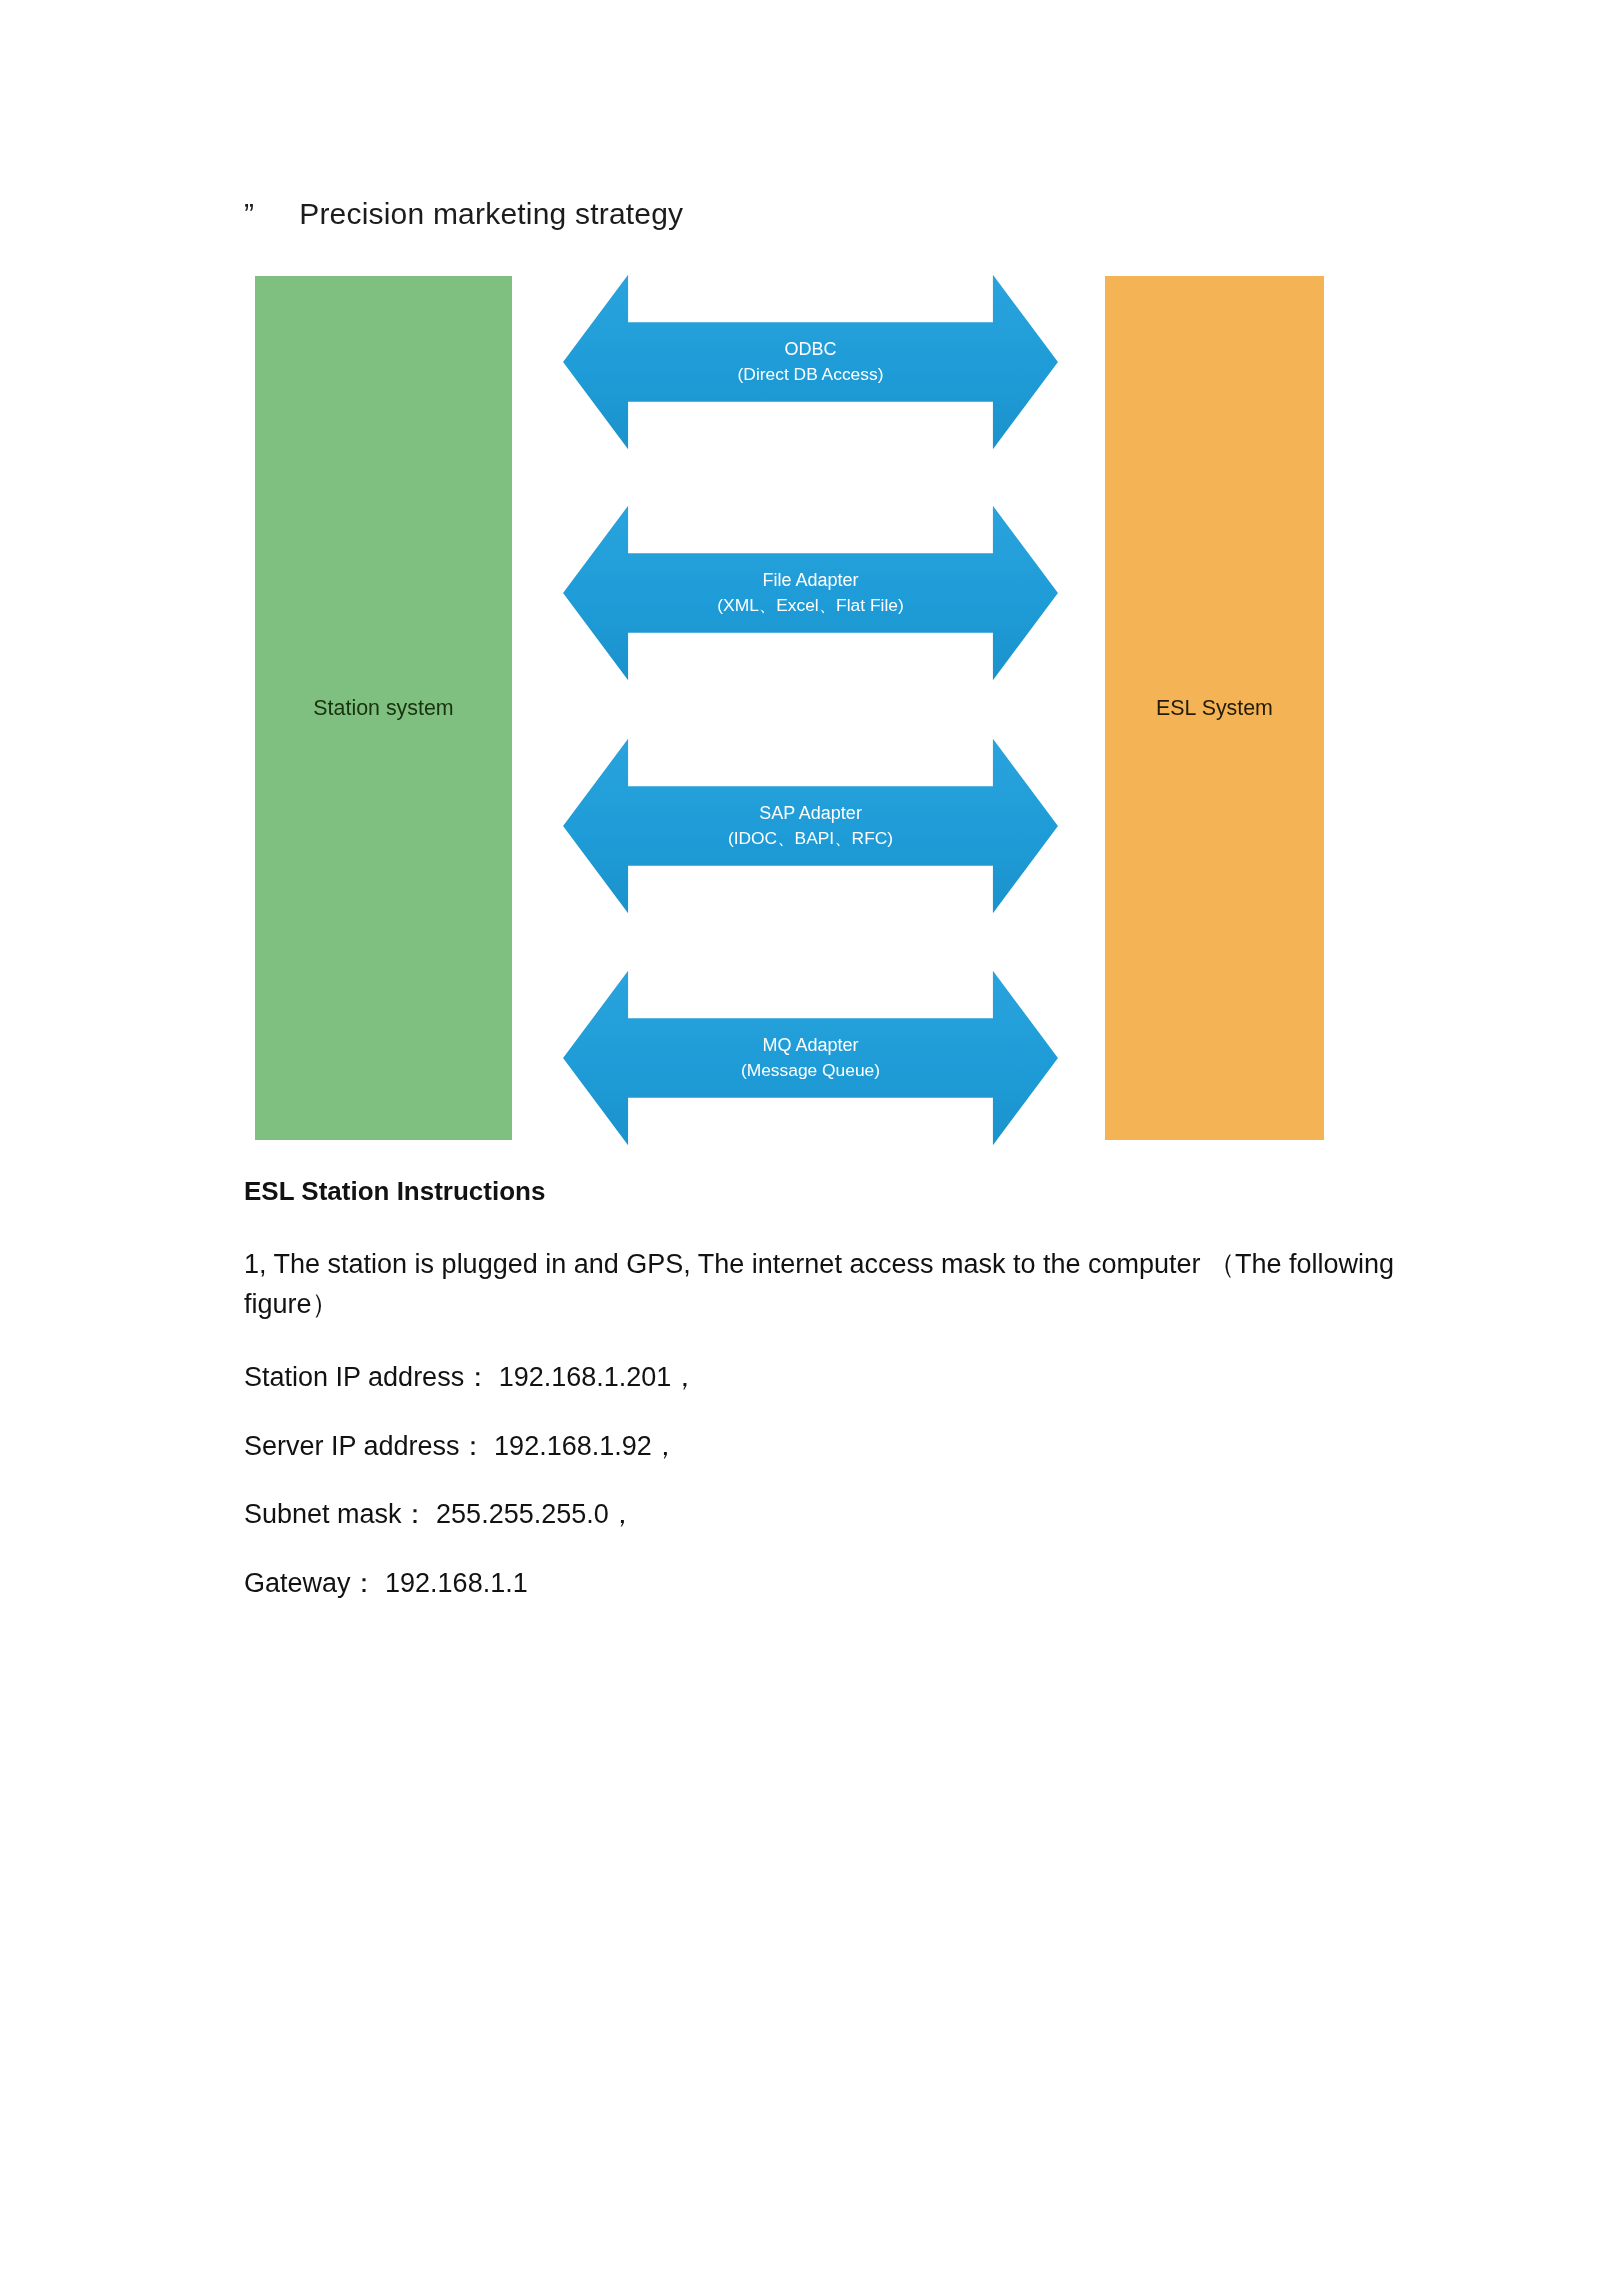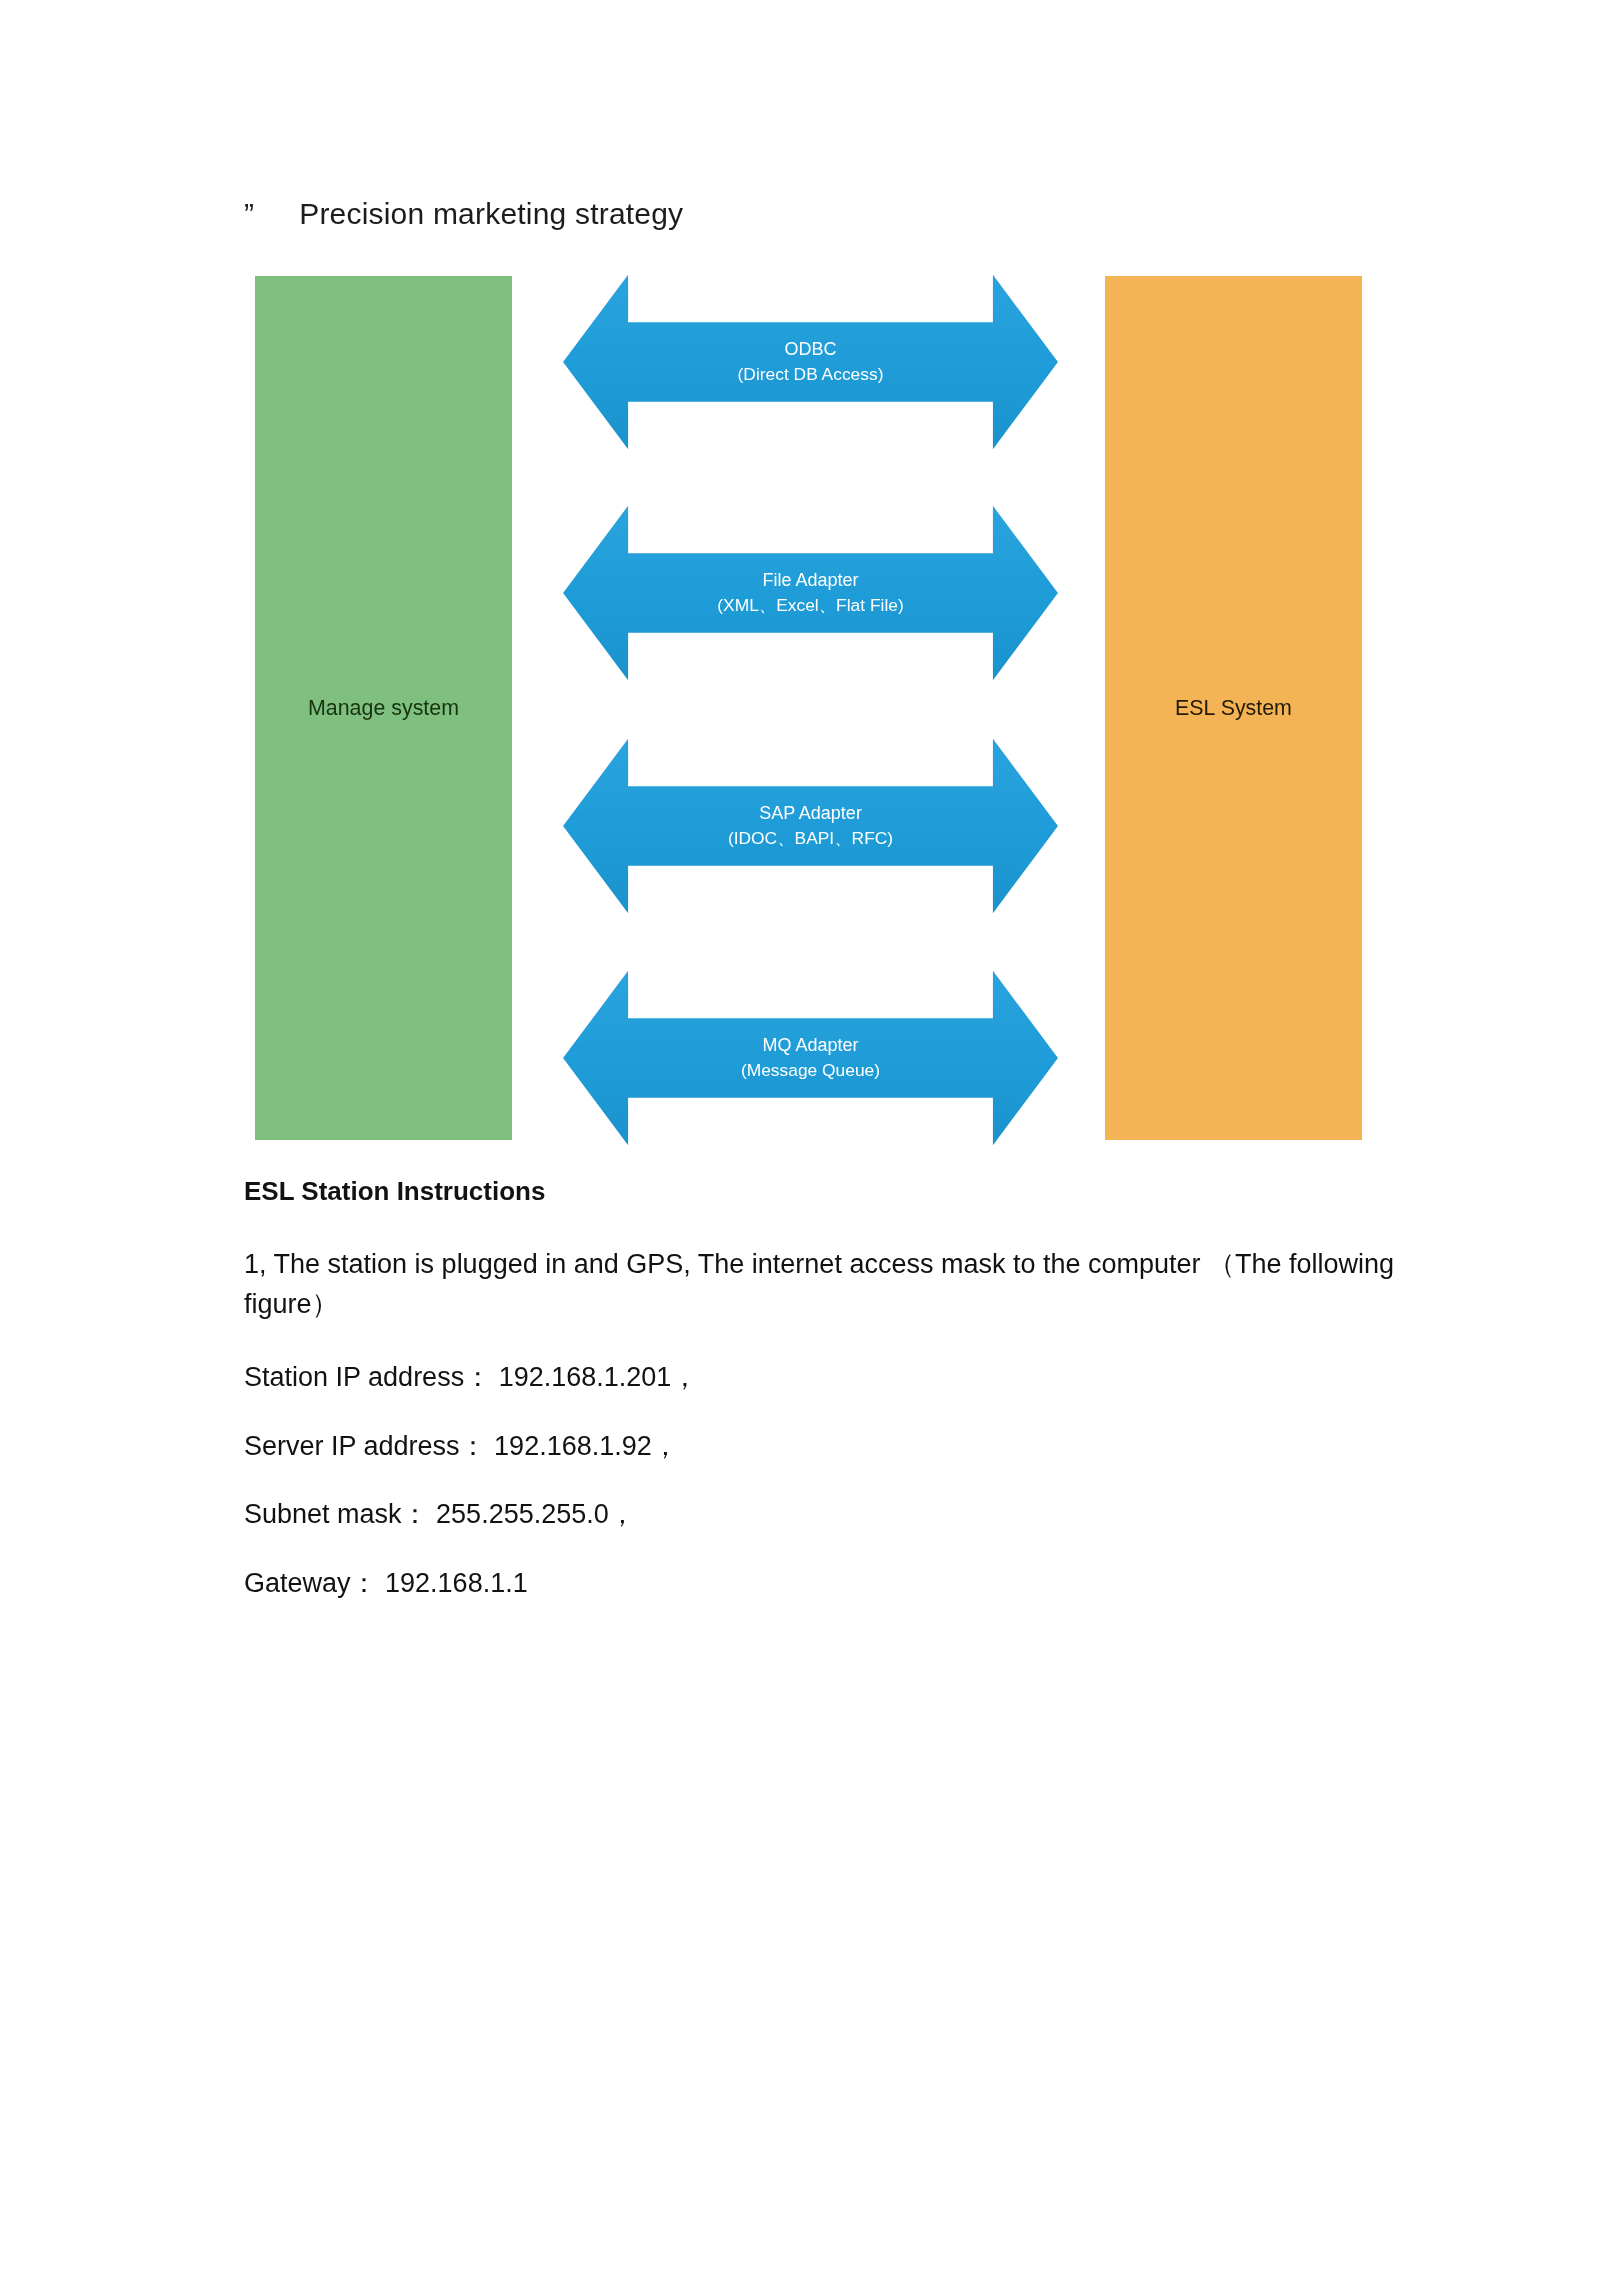--- a/index.html
+++ b/index.html
@@ -65,21 +65,21 @@
     font-size: 21.4px;
     color: #2a2a2a;
   }
   .sys-box.left {
     left: 0;
     width: 257px;
     background: #7fc081;
   }
   .sys-box.right {
     left: 850px;
-    width: 257px;
+    width: 219px;
     background: #f4b456;
   }
   .sys-box .sys-label {
     font-size: 21.4px;
     color: #241b08;
     text-align: center;
   }
   .sys-box.left .sys-label { color: #17330f; }
 
   .arrow-stack {
@@ -147,21 +147,21 @@
 <div class="page">
 
   <div class="bullet-heading">
     <span class="bullet-mark">”</span>
     <span class="heading-text">Precision marketing strategy</span>
   </div>
 
   <div class="diagram">
 
     <div class="sys-box left">
-      <span class="sys-label">Manage system</span>
+      <span class="sys-label">Station system</span>
     </div>
 
     <div class="sys-box right">
       <span class="sys-label">ESL System</span>
     </div>
 
     <div class="arrow-stack">
 
       <div class="arrow a2">
         <svg viewBox="0 0 624 232" xmlns="http://www.w3.org/2000/svg">

